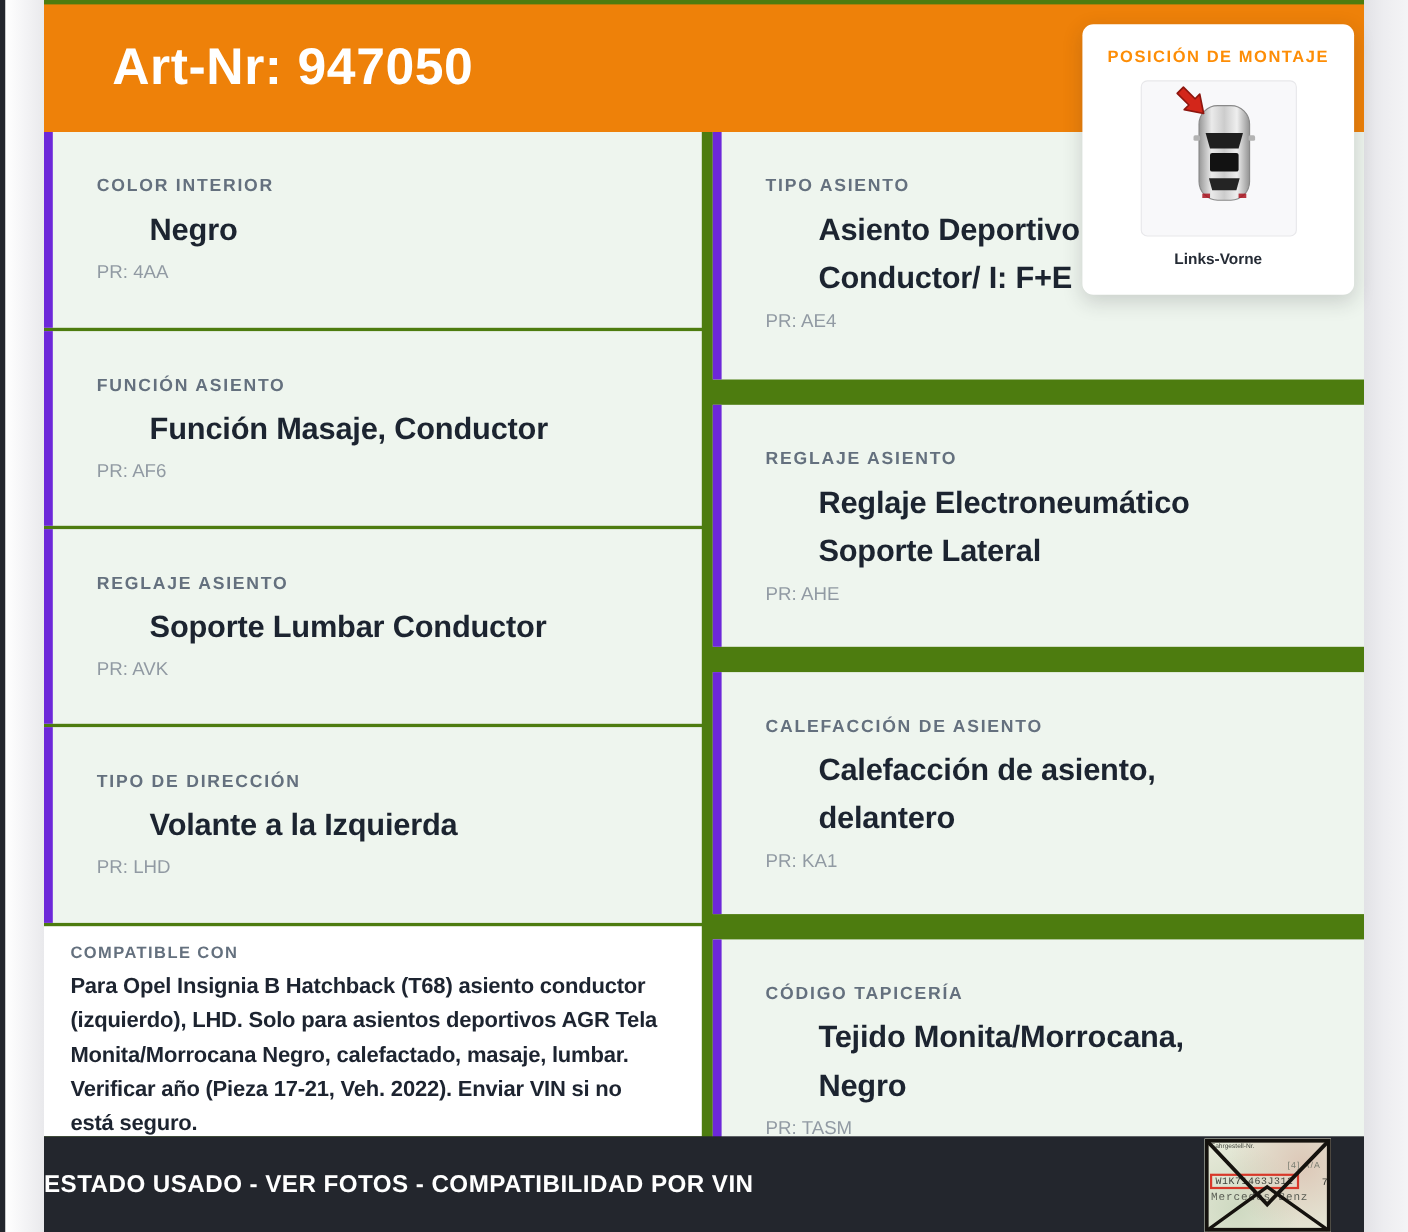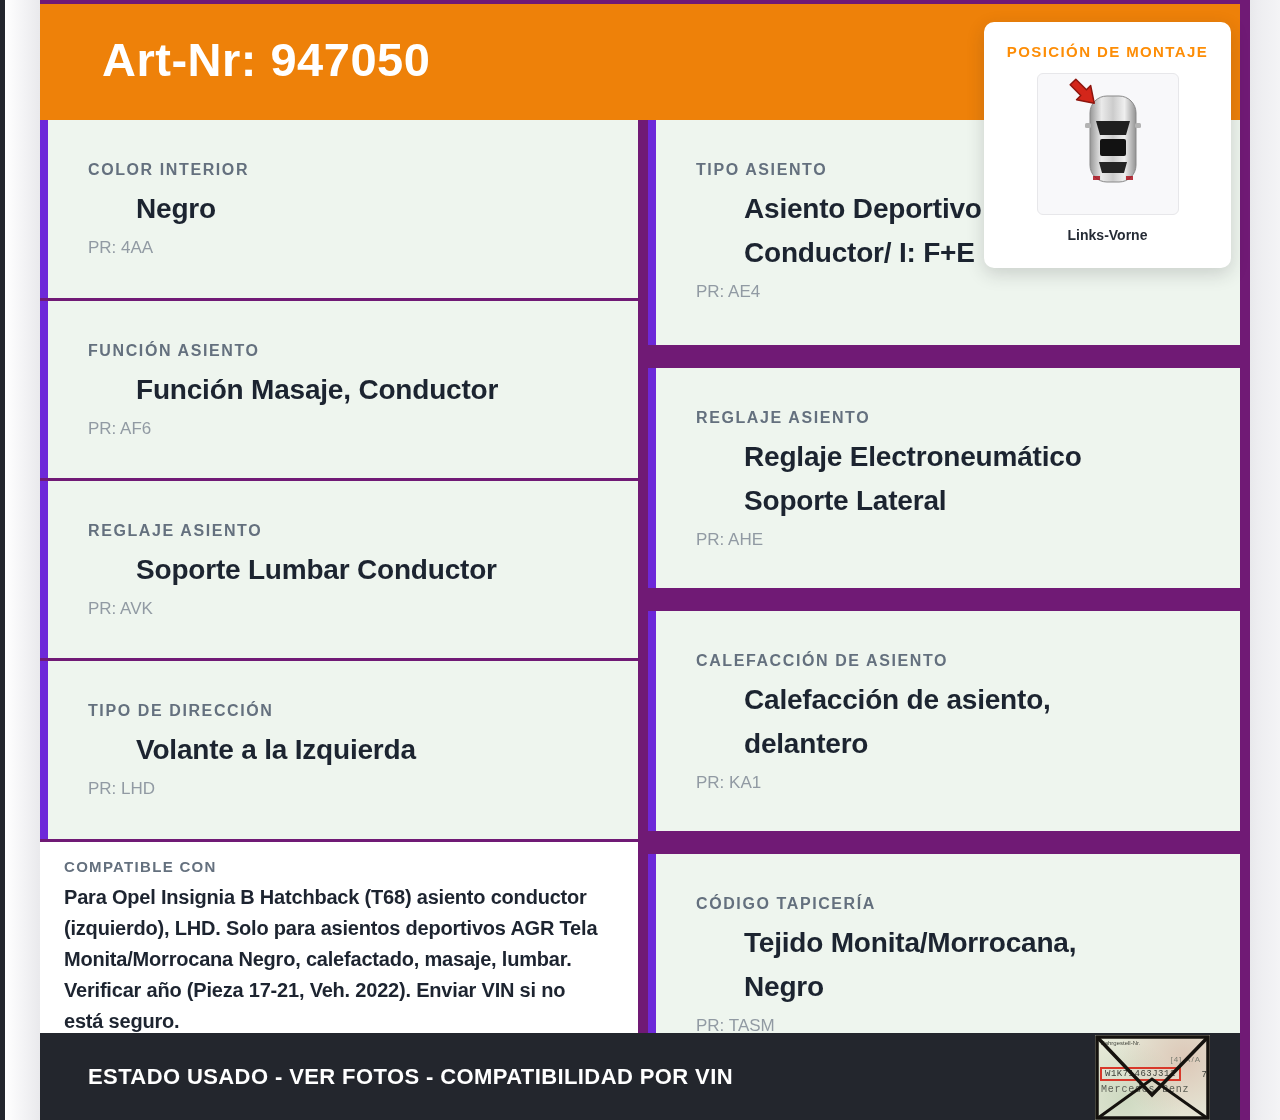--- a/index.html
+++ b/index.html
@@ -7,21 +7,21 @@
     position:relative;width:1280px;height:1120px;overflow:hidden;
     font-family:"Liberation Sans",sans-serif;background:#ffffff;
   }
   
   .edge-strip{position:absolute;left:0;top:0;width:5px;height:1120px;background:#23262d;}
   .gutter-left{position:absolute;left:5px;top:0;width:35px;height:1120px;
     background:linear-gradient(90deg,#ffffff 0%,#f3f3f5 55%,#e9e9ec 100%);}
   .gutter-right{position:absolute;left:1240px;top:0;width:40px;height:1120px;
     background:linear-gradient(90deg,#e2e2e6 0%,#ededf0 45%,#f4f4f6 100%);}
   
-  .content{position:absolute;left:40px;top:0;width:1200px;height:1120px;background:#701a75;padding-left:10px;}
+  .content{position:absolute;left:40px;top:0;width:1200px;height:1120px;background:#4d7c0f;}
   .banner{position:absolute;left:0;top:4px;width:1200px;height:116px;background:#ee8109;
     display:flex;align-items:center;}
   .banner h1{margin:-6px 0 0 62px;color:#ffffff;font-size:47px;font-weight:bold;letter-spacing:.5px;}
   .columns{position:absolute;left:0;top:120px;width:1200px;display:flex;gap:10px;}
   .col{display:flex;flex-direction:column;gap:3px;}
   .col-left{width:598px;}
   .col-right{width:592px;gap:23px;}
   .card{background:#eef5ee;border-left:8px solid #6d28d9;box-sizing:border-box;
     padding:40px 24px 0 40px;overflow:hidden;}
   .h178{height:178px}.h177{height:177px}
@@ -31,21 +31,21 @@
     white-space:pre-line;letter-spacing:-0.2px;margin-left:48px;}
   .card-pr{font-size:17px;color:#919aa3;margin-top:7px;}
   
   .compat{background:#ffffff;height:191px;box-sizing:border-box;padding:16px 14px 0 24px;overflow:hidden;}
   .compat-label{font-size:15px;font-weight:bold;color:#64707e;letter-spacing:1.3px;}
   .compat-text{font-size:20px;font-weight:bold;color:#1d2430;line-height:31px;margin-top:7px;
     white-space:pre-line;letter-spacing:-0.2px;}
   
   .footer{position:absolute;left:0;top:1033px;width:1200px;height:87px;background:#23262d;
     display:flex;align-items:center;}
-  .footer span{color:#ffffff;font-size:22px;font-weight:bold;letter-spacing:.4px;margin-left:48px;text-align:right;}
+  .footer span{color:#ffffff;font-size:22px;font-weight:bold;letter-spacing:.4px;text-align:right;}
   
   .montaje{position:absolute;left:984px;top:22px;width:247px;height:246px;background:#ffffff;
     border-radius:10px;box-shadow:0 6px 18px rgba(40,40,45,.18);z-index:5;text-align:center;
     box-sizing:border-box;}
   .montaje-title{margin-top:21px;font-size:15px;font-weight:bold;color:#fd8d06;letter-spacing:1.4px;}
   .montaje-frame{width:140px;height:140px;margin:13px auto 0;background:#f8f8fa;
     border:1px solid #e7e7ea;border-radius:6px;position:relative;}
   .montaje-caption{margin-top:12px;font-size:14px;font-weight:bold;color:#252b35;}
   
   .doc{position:absolute;left:1095px;top:1035px;width:115px;height:85px;z-index:6;overflow:hidden;

